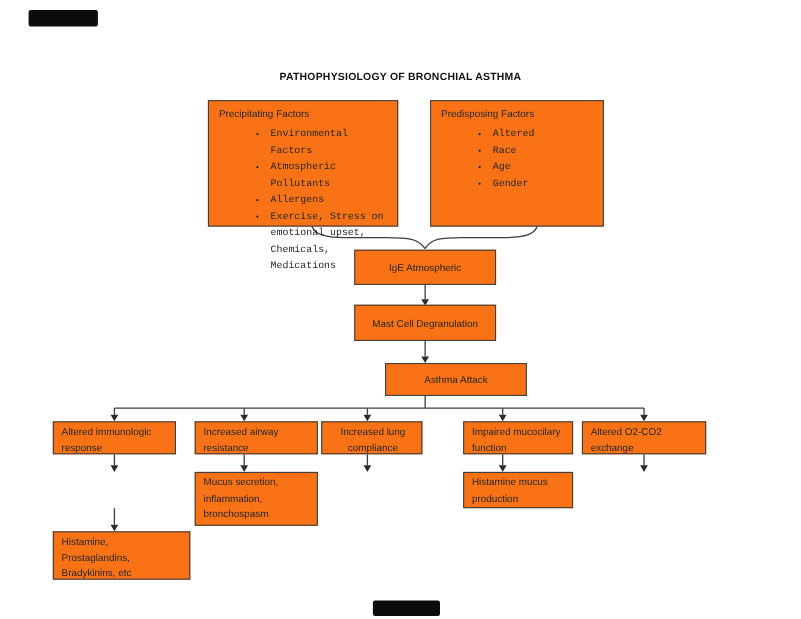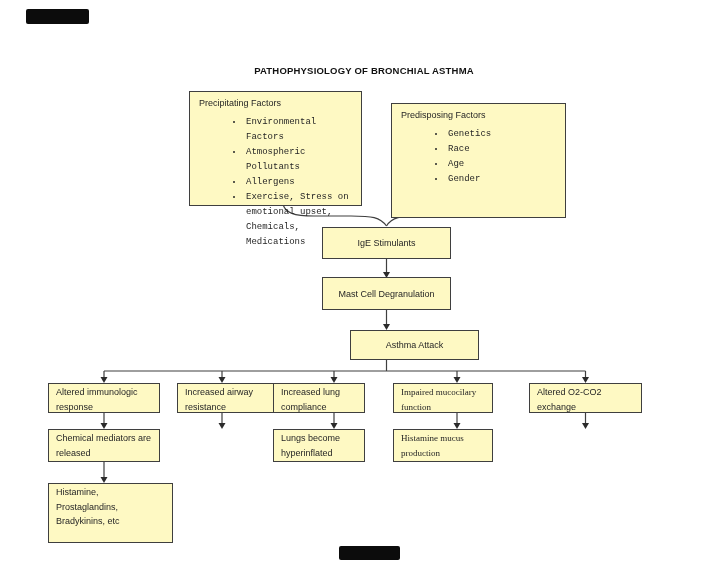--- a/index.html
+++ b/index.html
@@ -11,50 +11,50 @@
   }
   .mark { position:absolute; background:#0c0c0c; border-radius:2px; }
   .mark.top { left:26px; top:9px; width:63px; height:15px; }
   .mark.bottom { left:339px; top:546px; width:61px; height:14px; }
 
   .title {
     position:absolute; left:0; top:65px; width:728px; text-align:center;
     font-size:9.5px; font-weight:bold; letter-spacing:0.2px; color:#111;
   }
 
-  .box { position:absolute; border:1px solid #3f3f3f; background:#fef9c3; box-sizing:border-box; }
+  .box { position:absolute; border:1px solid #3f3f3f; background:#f97316; box-sizing:border-box; }
 
   
   .factors { font-size:9px; }
   .factors .heading { padding:6px 0 0 9px; }
   .factors ul { margin:7px 0 0 0; padding:0 4px 0 54px; }
   .factors li { font-size:9px; line-height:15px; padding-left:2px;font-family:Liberation Mono, monospace; }
   .box.precip { left:189px; top:91px; width:173px; height:115px; }
-  .box.predis { left:391px; top:91px; width:175px; height:115px;margin-top:12px; }
+  .box.predis { left:391px; top:91px; width:158px; height:115px; }
 
   
   .chainbox {
     left:322px; width:129px; display:flex; align-items:center; justify-content:center;
     font-size:9px; text-align:center;
   }
   .box.ige  { top:227px; height:32px; }
   .box.mast { top:277px; height:33px;text-align:center; }
   .box.attack { top:330px; height:30px;margin-left:28px; }
 
   
   .rbox { font-size:9px; line-height:14.5px; padding:1px 5px 0 7px; }
   .r1 { top:383px; height:30px; }
   .r2 { top:429px; height:33px; }
   .c1 { left:48px;  width:112px; }
   .c2 { left:177px; width:112px; }
-  .c3 { left:273px; width:92px; }
-  .c4 { left:393px; width:100px;font-family:Liberation Serif, serif; }
+  .c3 { left:292px; width:92px;text-align:center; }
+  .c4 { left:421px; width:100px; }
   .c5 { left:529px; width:113px; }
   .box.r2.c2 { height:49px; }
-  .box.r3 { left:48px; top:483px; width:125px; height:60px; padding-right:28px; }
+  .box.r3 { left:48px; top:483px; width:125px; height:44px; padding-right:28px; }
 
   svg.lines { position:absolute; left:0; top:0; width:728px; height:563px; pointer-events:none; }
   svg.lines path, svg.lines line { stroke:#3f3f3f; stroke-width:1.2; fill:none; }
   svg.lines polygon { fill:#2b2b2b; stroke:none; }
 </style>
 </head>
 <body>
 
 <div class="canvas">
 
@@ -109,36 +109,35 @@
       <li>Environmental Factors</li>
       <li>Atmospheric Pollutants</li>
       <li>Allergens</li>
       <li>Exercise, Stress on emotional upset, Chemicals, Medications</li>
     </ul>
   </div>
 
   <div class="box factors predis">
     <div class="heading">Predisposing Factors</div>
     <ul>
-      <li>Genetics</li>
+      <li>Altered</li>
       <li>Race</li>
       <li>Age</li>
       <li>Gender</li>
     </ul>
   </div>
 
-  <div class="box chainbox ige">IgE Stimulants</div>
+  <div class="box chainbox ige">IgE Atmospheric</div>
   <div class="box chainbox mast">Mast Cell Degranulation</div>
   <div class="box chainbox attack">Asthma Attack</div>
 
   <div class="box rbox r1 c1">Altered immunologic response</div>
   <div class="box rbox r1 c2">Increased airway resistance</div>
   <div class="box rbox r1 c3">Increased lung compliance</div>
   <div class="box rbox r1 c4">Impaired mucocilary function</div>
   <div class="box rbox r1 c5">Altered O2-CO2 exchange</div>
 
-  <div class="box rbox r2 c1">Chemical mediators are released</div>
-  <div class="box rbox r2 c3">Lungs become hyperinflated</div>
+  <div class="box rbox r2 c2">Mucus secretion, inflammation, bronchospasm</div>
   <div class="box rbox r2 c4">Histamine mucus production</div>
 
   <div class="box rbox r3">Histamine, Prostaglandins, Bradykinins, etc</div>
 
 </div>
 
 </body></html>

